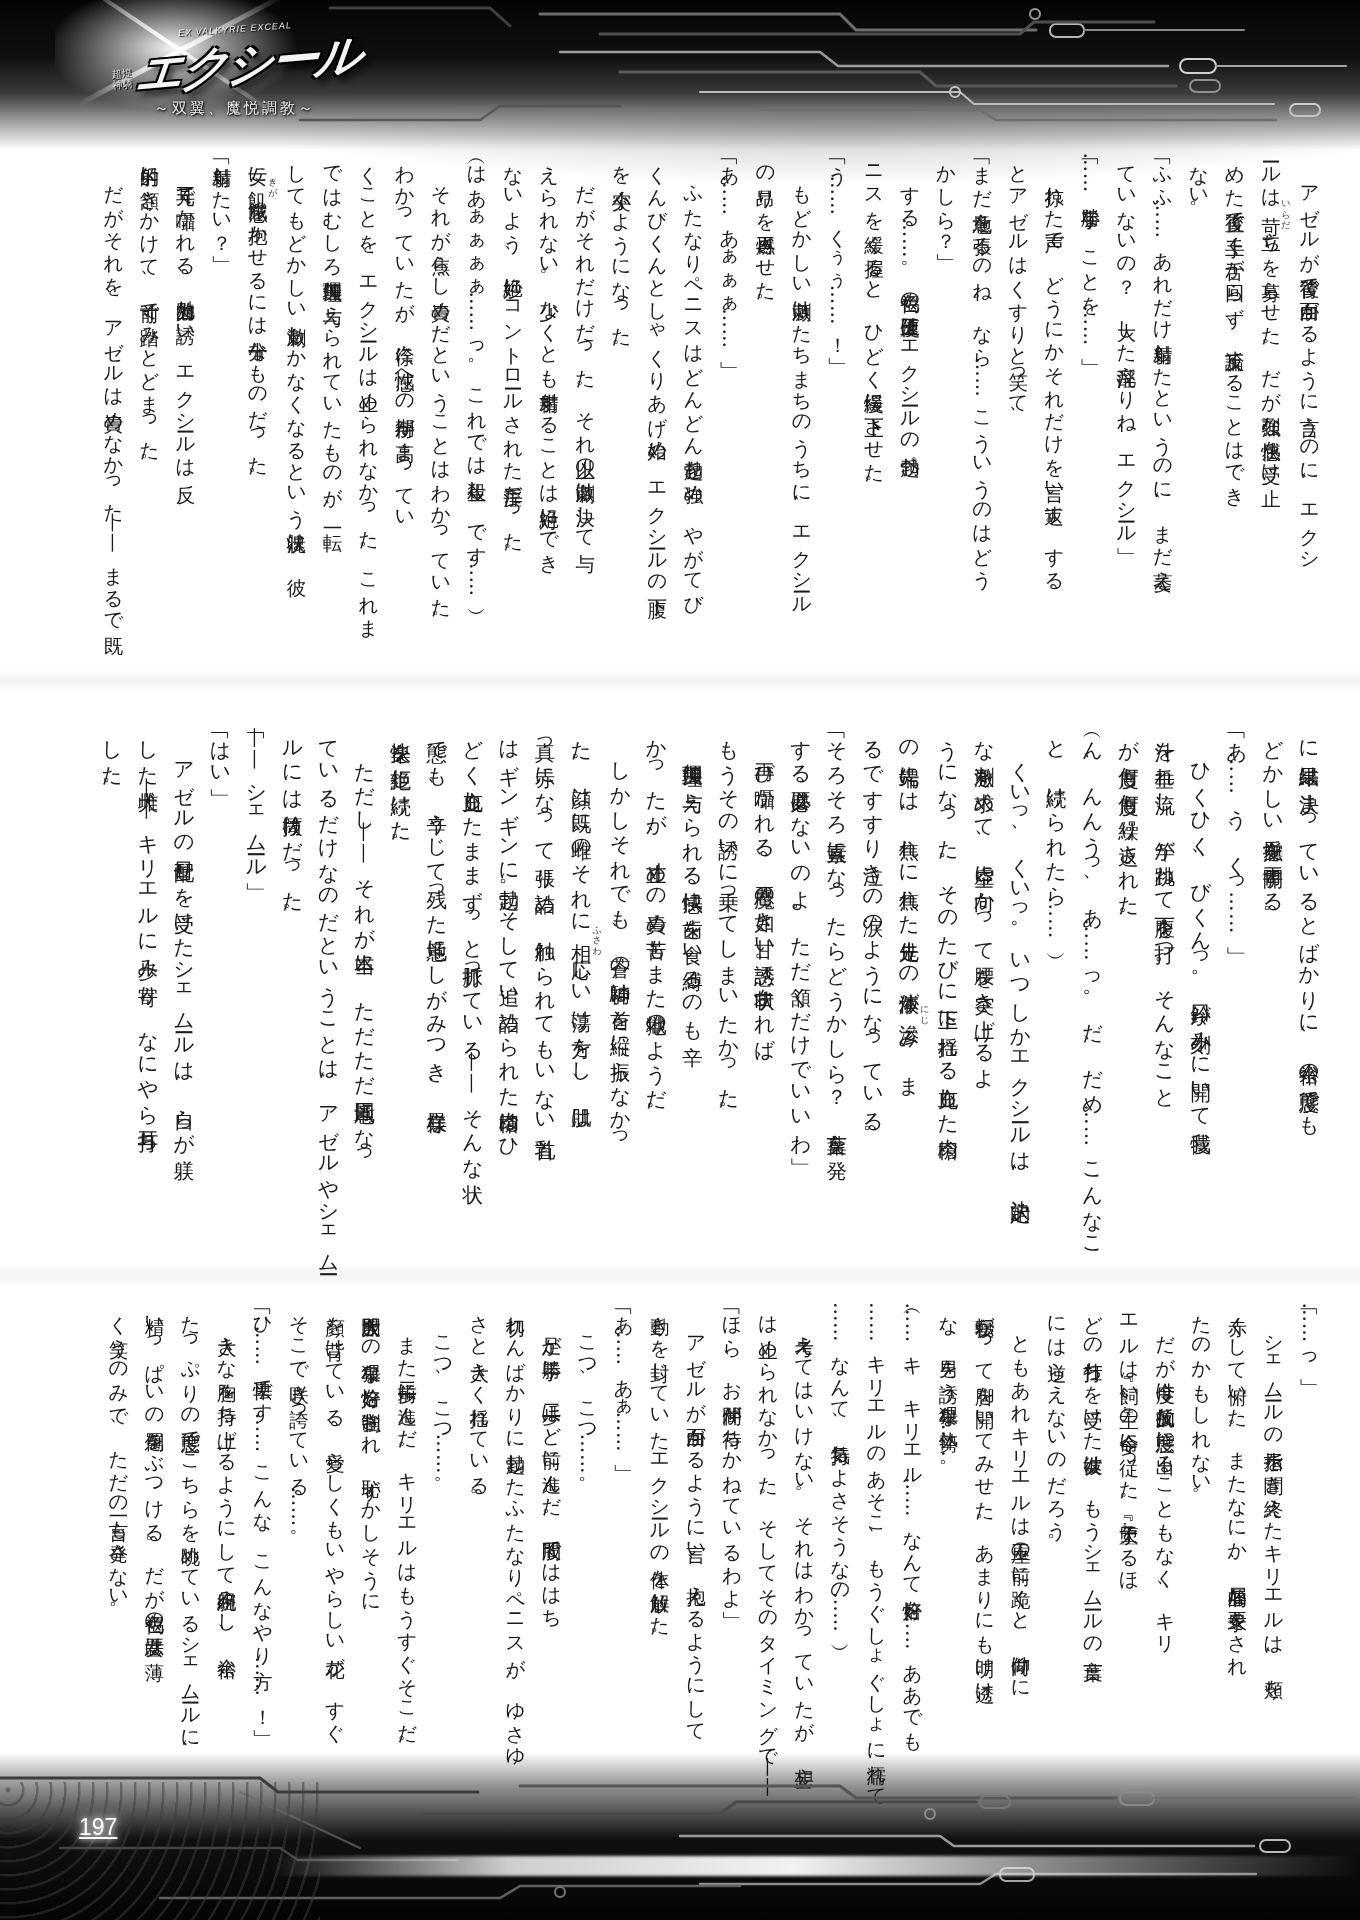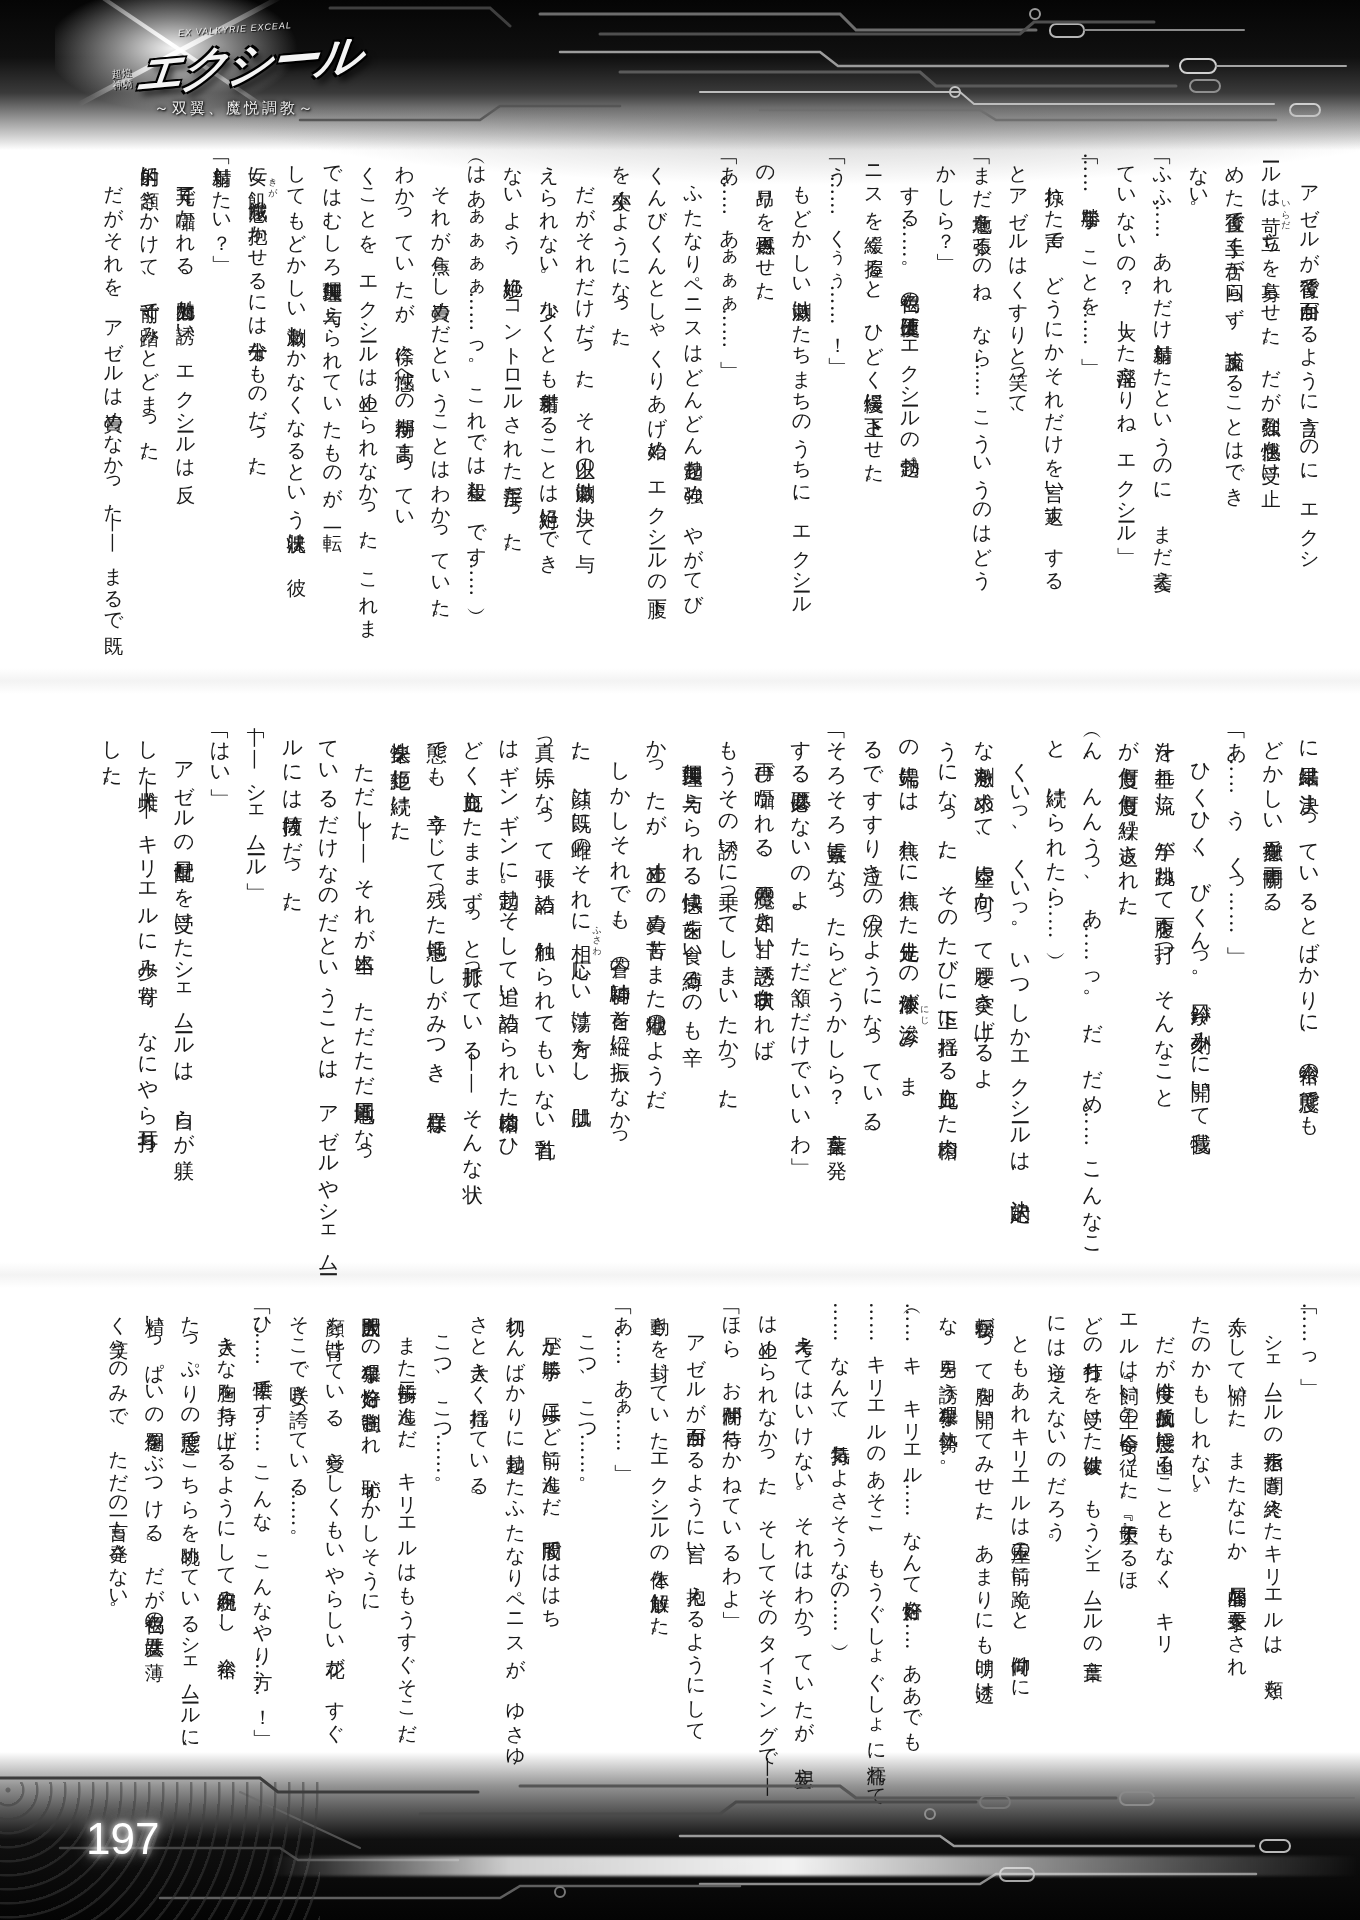--- a/index.html
+++ b/index.html
@@ -76,23 +76,24 @@
   .footer-streak{
     position:absolute;left:270px;top:104px;width:1090px;height:20px;
     background:linear-gradient(90deg,rgba(255,255,255,0),rgba(255,255,255,.8) 22%,rgba(255,255,255,.95) 48%,rgba(190,190,190,.35) 85%,rgba(255,255,255,0));
     filter:blur(1.5px);
   }
   .footer-dots{
     position:absolute;left:0;top:30px;width:320px;height:138px;opacity:.5;
     background:repeating-radial-gradient(circle at 8px 8px,#3c3c3c 0 2px,transparent 3px 14px);
   }
   .page-number{
-    position:absolute;left:86px;top:62px;
-    font-family:"Liberation Sans","DejaVu Sans",sans-serif;font-size:44px;color:#ffffff;
+    position:absolute;left:79px;top:62px;
+    font-family:"Liberation Sans","DejaVu Sans",sans-serif;font-size:23px;color:#ffffff;
     text-shadow:0 0 6px rgba(255,255,255,.95),0 0 14px rgba(255,255,255,.7),0 0 22px rgba(255,255,255,.45);
+    text-decoration:underline;
   }
 </style>
 </head>
 <body>
 
 <div class="page">
 
   <div class="header">
     <svg width="1360" height="150" viewBox="0 0 1360 150">
       <g fill="none" stroke-linecap="round">

